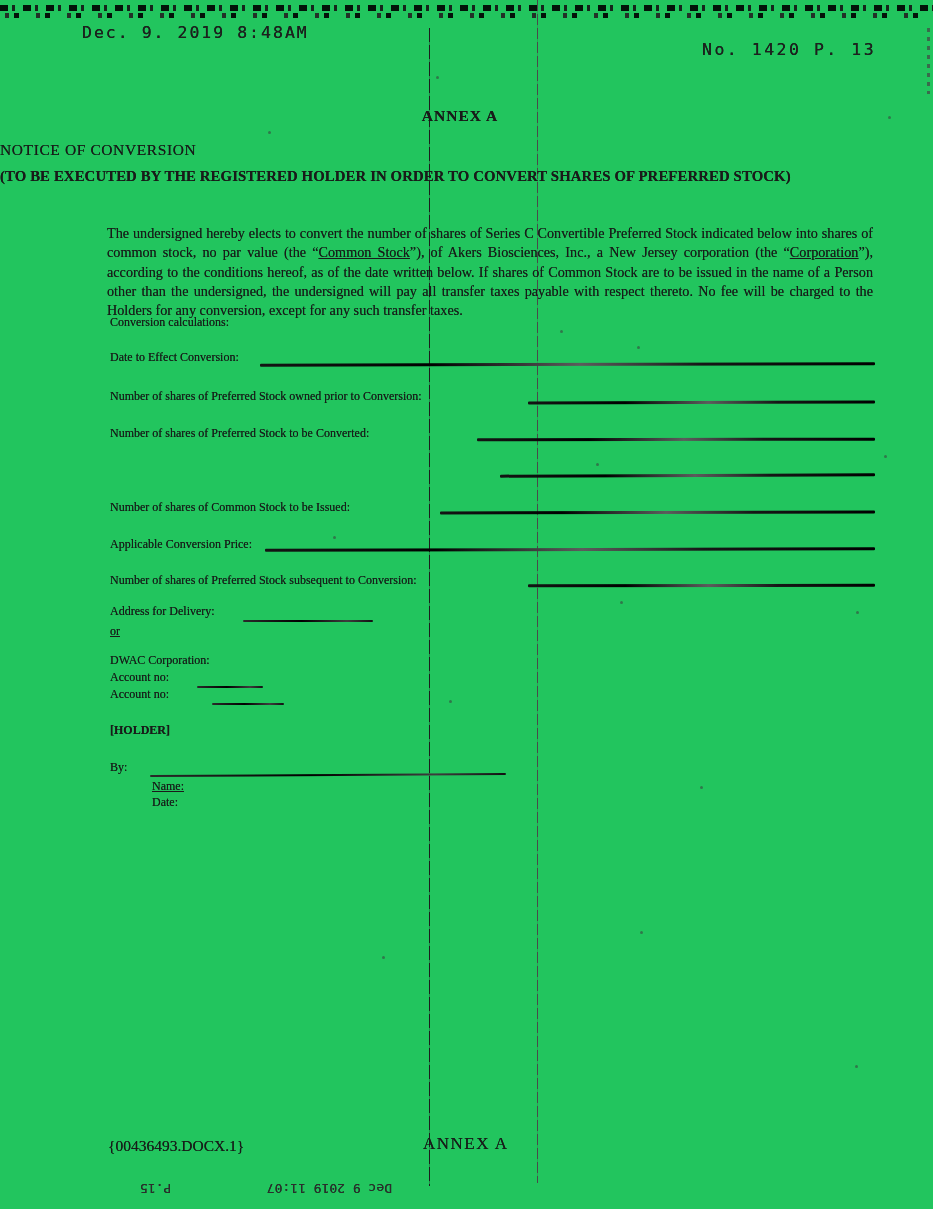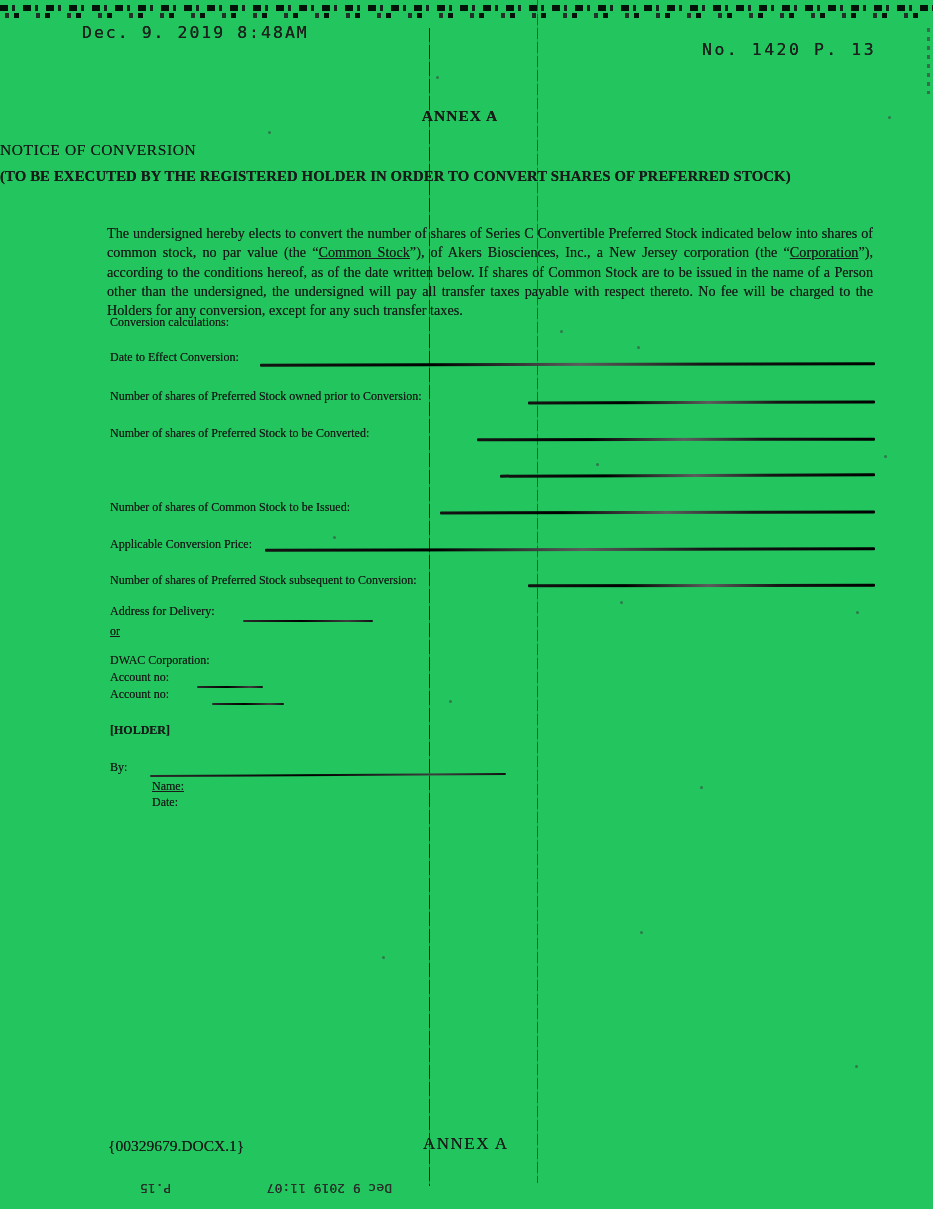--- a/index.html
+++ b/index.html
@@ -99,21 +99,21 @@
   <div class="fline thin" style="left:197px;top:686px;width:66px;"></div>
   <div class="abs lab" style="left:110px;top:687px;">Account no:</div>
   <div class="fline thin" style="left:212px;top:703px;width:72px;"></div>
 
   <div class="abs lab" style="left:110px;top:723px;font-weight:600;text-align:center;">[HOLDER]</div>
   <div class="abs lab" style="left:110px;top:760px;">By:</div>
   <div class="fline thin" style="left:150px;top:774px;width:356px;transform:rotate(-.3deg);"></div>
   <div class="abs lab" style="left:152px;top:779px;text-decoration:underline;">Name:</div>
   <div class="abs lab" style="left:152px;top:795px;">Date:</div>
 
-  <div class="abs foot-doc smudge" style="left:108px;top:1137px;">{00329679.DOCX.1}</div>
+  <div class="abs foot-doc smudge" style="left:108px;top:1137px;">{00436493.DOCX.1}</div>
   <div class="abs foot-annex smudge" style="left:423px;top:1134px;">ANNEX A</div>
 
   <div class="fax-stamp">
     <span>Dec  9 2019  11:07</span>
     <span>P.15</span>
   </div>
 
   <div class="spk" style="left:436px;top:76px;"></div>
   <div class="spk" style="left:268px;top:131px;"></div>
   <div class="spk" style="left:888px;top:116px;"></div>

